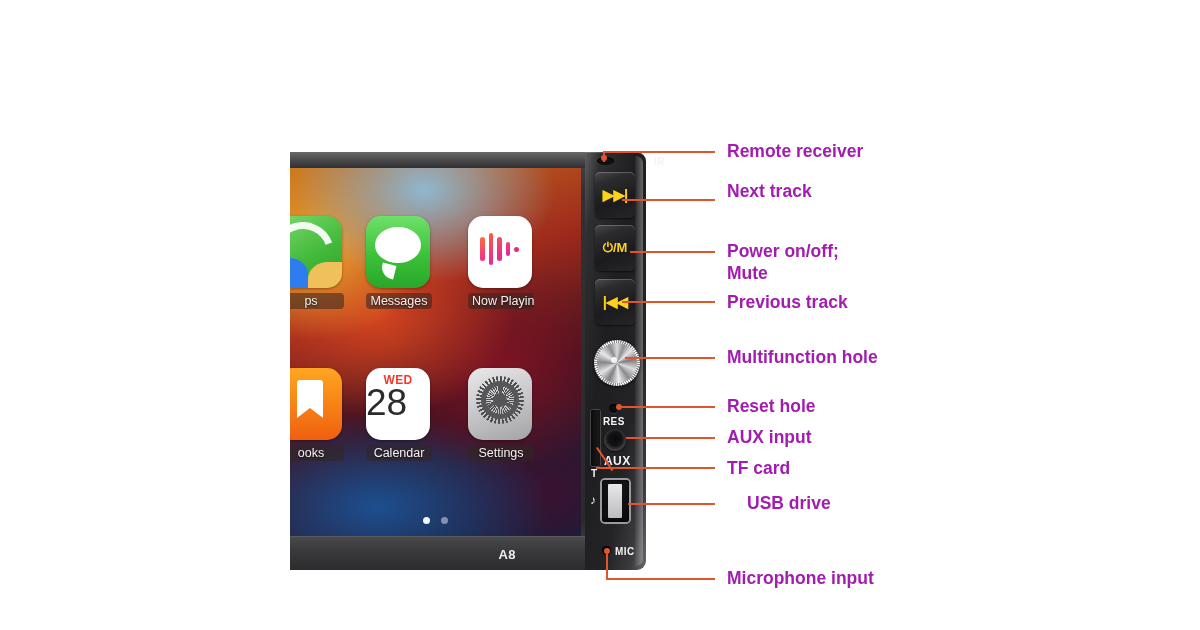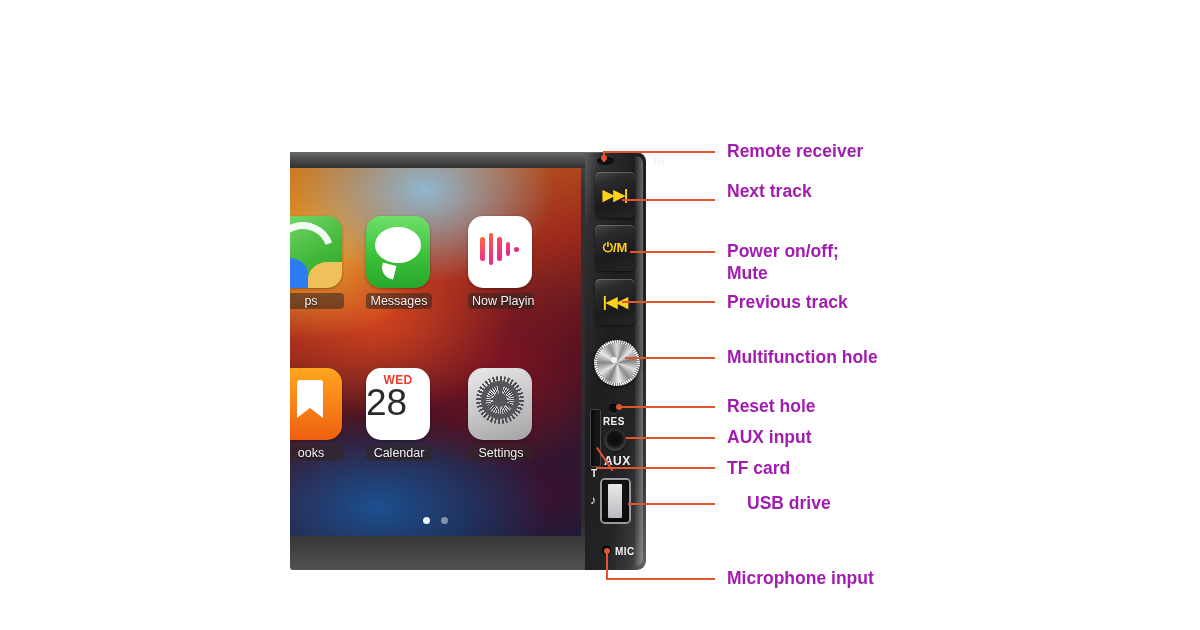--- a/index.html
+++ b/index.html
@@ -314,20 +314,23 @@
             <div class="cap">Settings</div>
           </div>
 
           <div class="dots">
             <span class="dot on"></span>
             <span class="dot"></span>
           </div>
         </div>
       </div>
 
+      <div class="bezel-bot">
+        <span class="model-label">A8</span>
+      </div>
     </div>
 
     <div class="panel">
       <div class="panel-hi"></div>
 
       <div class="ir-hole"></div>
       <span class="ptxt" style="left:34px; top:4px;padding-left:35px;">IR</span>
 
       <div class="pbtn" style="top:20px;">
         <span class="glyph">▶▶|</span>

